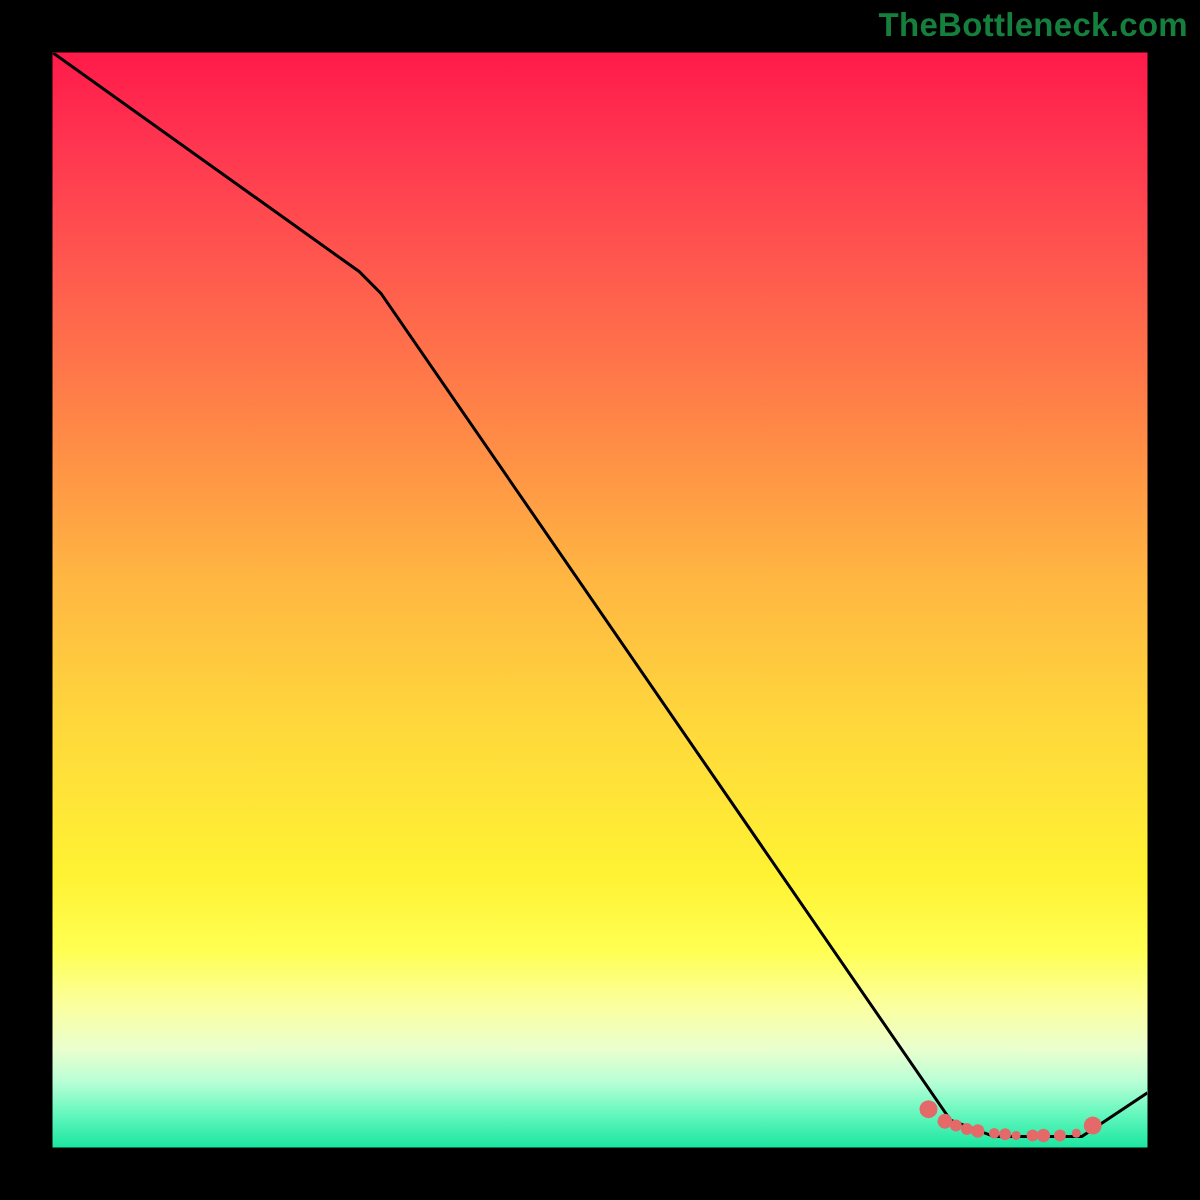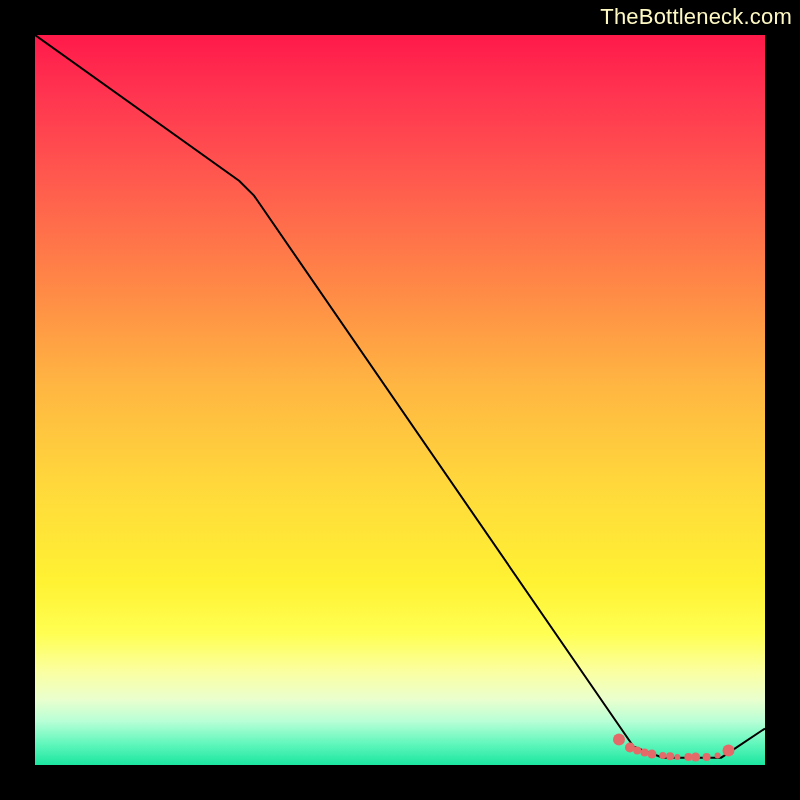--- a/index.html
+++ b/index.html
@@ -14,23 +14,23 @@
   .frame {
     position: relative;
     width: 800px;
     height: 800px;
     background: #000;
   }
   .watermark {
     position: absolute;
     top: 4px;
     right: 8px;
-    color: #fef9c3;
+    color: #15803d;
     font-size: 22px;
-    font-weight: 400;
+    font-weight: 700;
     letter-spacing: 0.2px;
     z-index: 10;
   }
   .plot-area {
     position: absolute;
     left: 35px;
     top: 35px;
     width: 730px;
     height: 730px;
     

